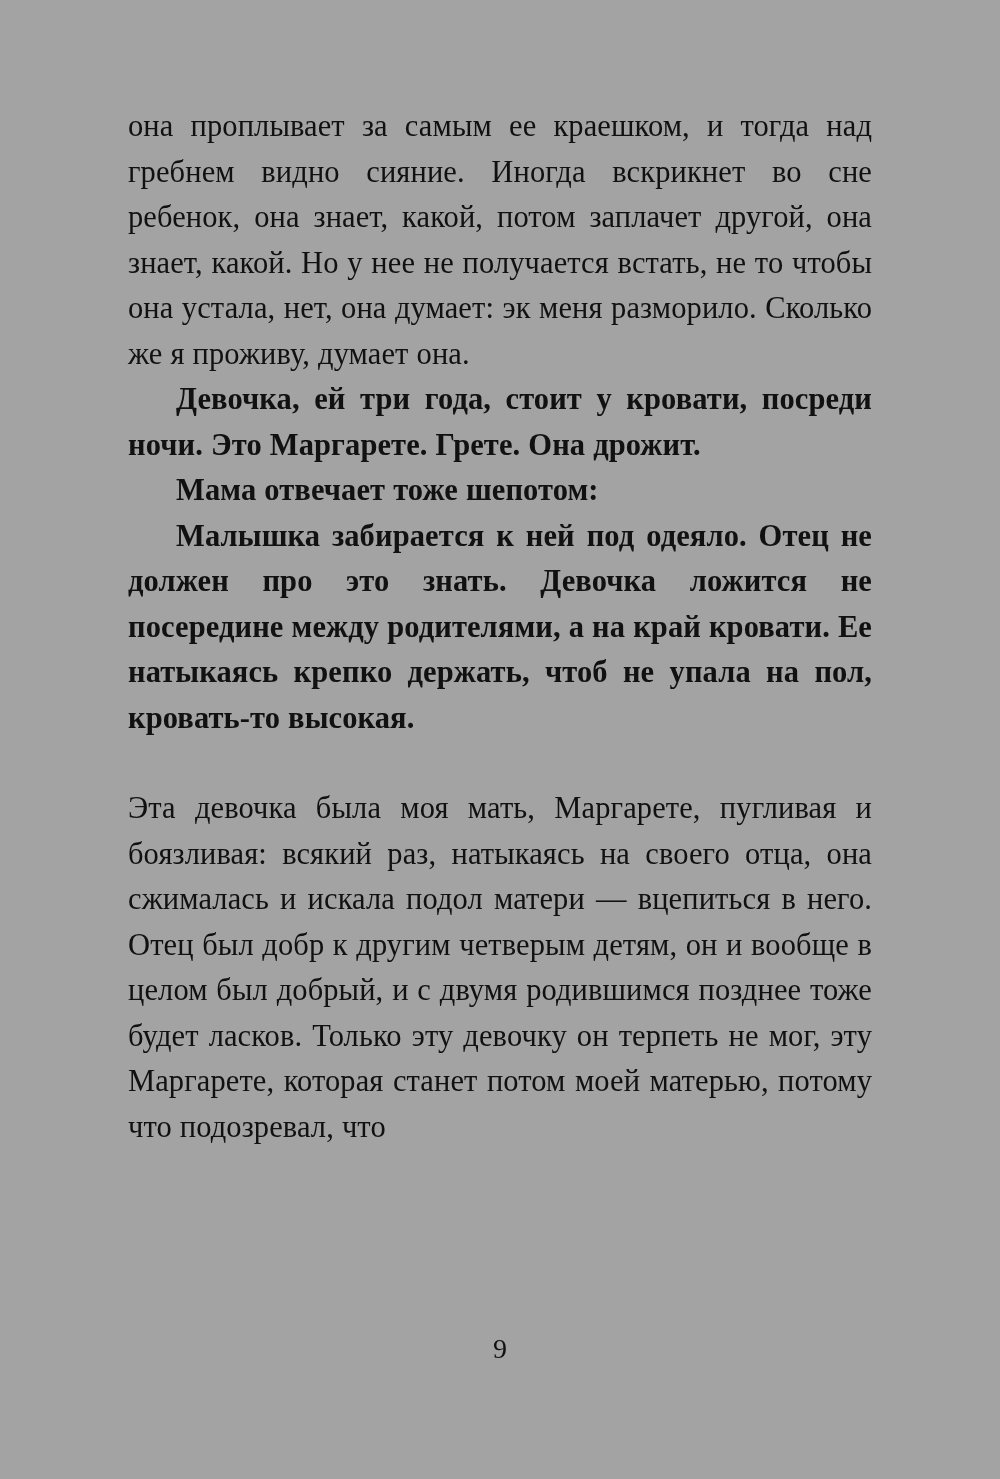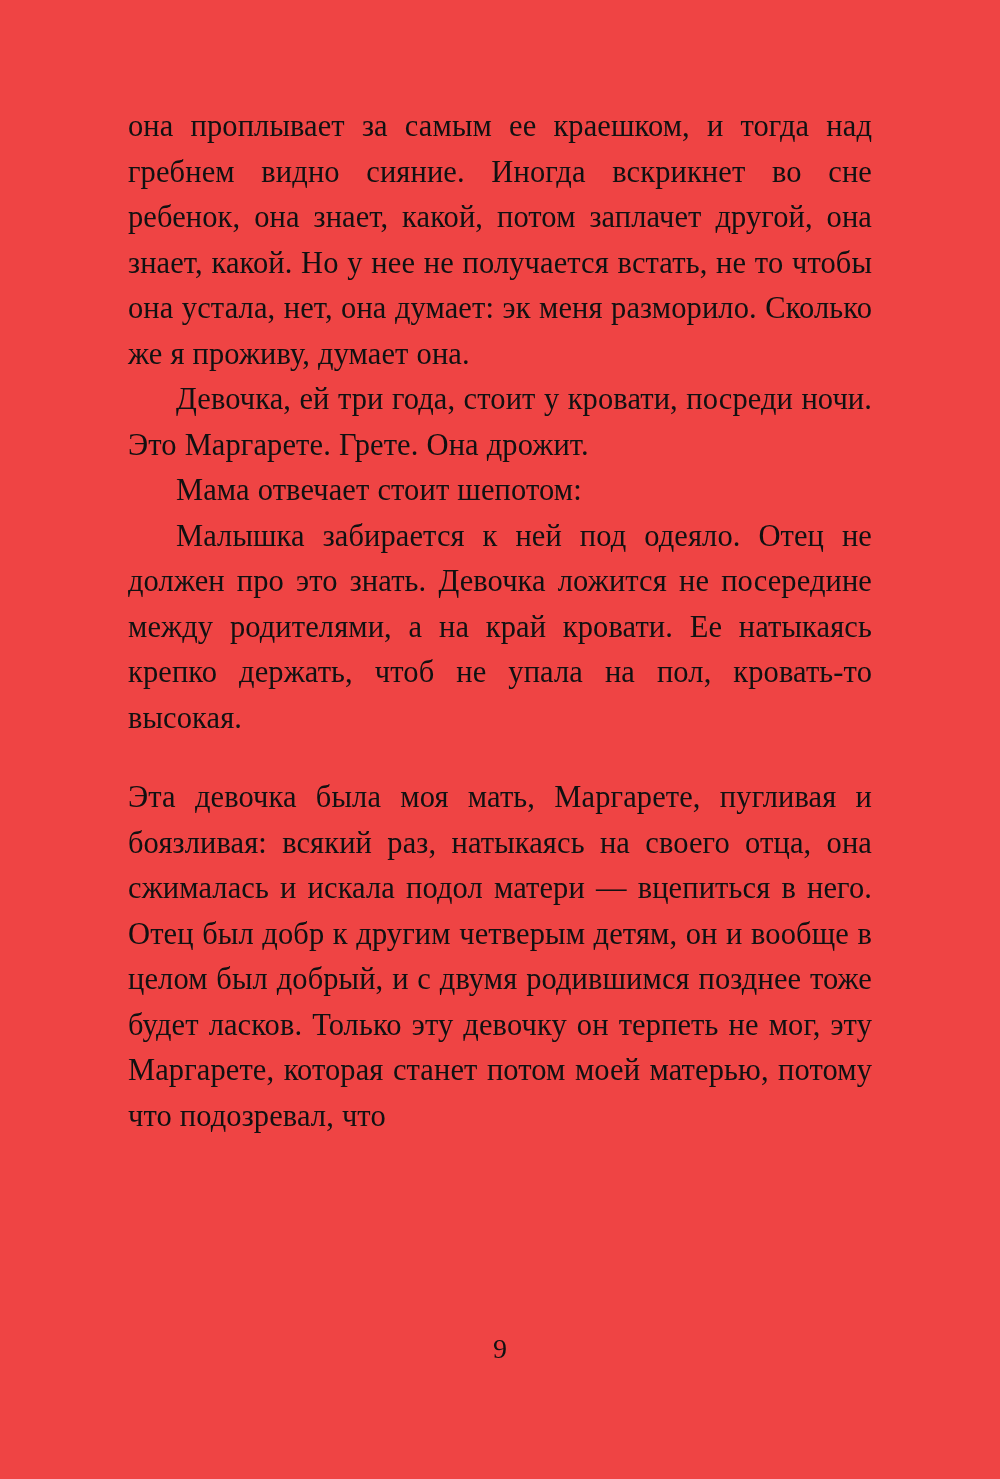--- a/index.html
+++ b/index.html
@@ -11,44 +11,45 @@
     width: 1000px;
     height: 1479px;
     overflow: hidden;
     font-family: "Liberation Serif", serif;
     color: #111111;
   }
   .page {
     position: relative;
     width: 1000px;
     height: 1479px;
-    background: #ef4444;
+    background: #a3a3a3;
     box-sizing: border-box;
   }
   .text-column {
     position: absolute;
     left: 128px;
     top: 104px;
     width: 744px;
   }
   .para {
     margin: 0;
     font-size: 30.5px;
     line-height: 45.5px;
     text-align: justify;
     text-justify: inter-word;
     letter-spacing: 0.1px;
     word-spacing: 0.3px;
     hyphens: manual;
   }
   .para.indent {
     text-indent: 48px;
+    font-weight: bold;
   }
   .para.gap {
-    margin-top: 34px;
+    margin-top: 45px;
   }
   
   .para.flow:last-child {
     text-align: justify;
   }
   .page-number {
     position: absolute;
     left: 0;
     right: 0;
     top: 1333px;
@@ -59,20 +60,20 @@
   }
 </style>
 </head>
 <body>
 
 <div class="page">
 
   <div class="text-column">
     <p class="para flow">она проплывает за самым ее краешком, и тогда над гребнем видно сияние. Иногда вскрикнет во сне ребенок, она знает, какой, потом заплачет другой, она знает, какой. Но у нее не получается встать, не то чтобы она устала, нет, она думает: эк меня разморило. Сколько же я проживу, думает она.</p>
     <p class="para flow indent">Девочка, ей три года, стоит у кровати, посреди ночи. Это Маргарете. Грете. Она дрожит.</p>
-    <p class="para flow indent">Мама отвечает стоит шепотом:</p>
+    <p class="para flow indent">Мама отвечает тоже шепотом:</p>
     <p class="para flow indent">Малышка забирается к ней под одеяло. Отец не должен про это знать. Девочка ложится не посередине между родителями, а на край кровати. Ее натыкаясь крепко держать, чтоб не упала на пол, кровать-то высокая.</p>
     <p class="para flow gap">Эта девочка была моя мать, Маргарете, пугливая и боязливая: всякий раз, натыкаясь на своего отца, она сжималась и искала подол матери — вцепиться в него. Отец был добр к другим четверым детям, он и вообще в целом был добрый, и с двумя родившимся позднее тоже будет ласков. Только эту девочку он терпеть не мог, эту Маргарете, которая станет потом моей матерью, потому что подозревал, что</p>
   </div>
 
   <div class="page-number">9</div>
 
 </div>
 
 </body></html>

